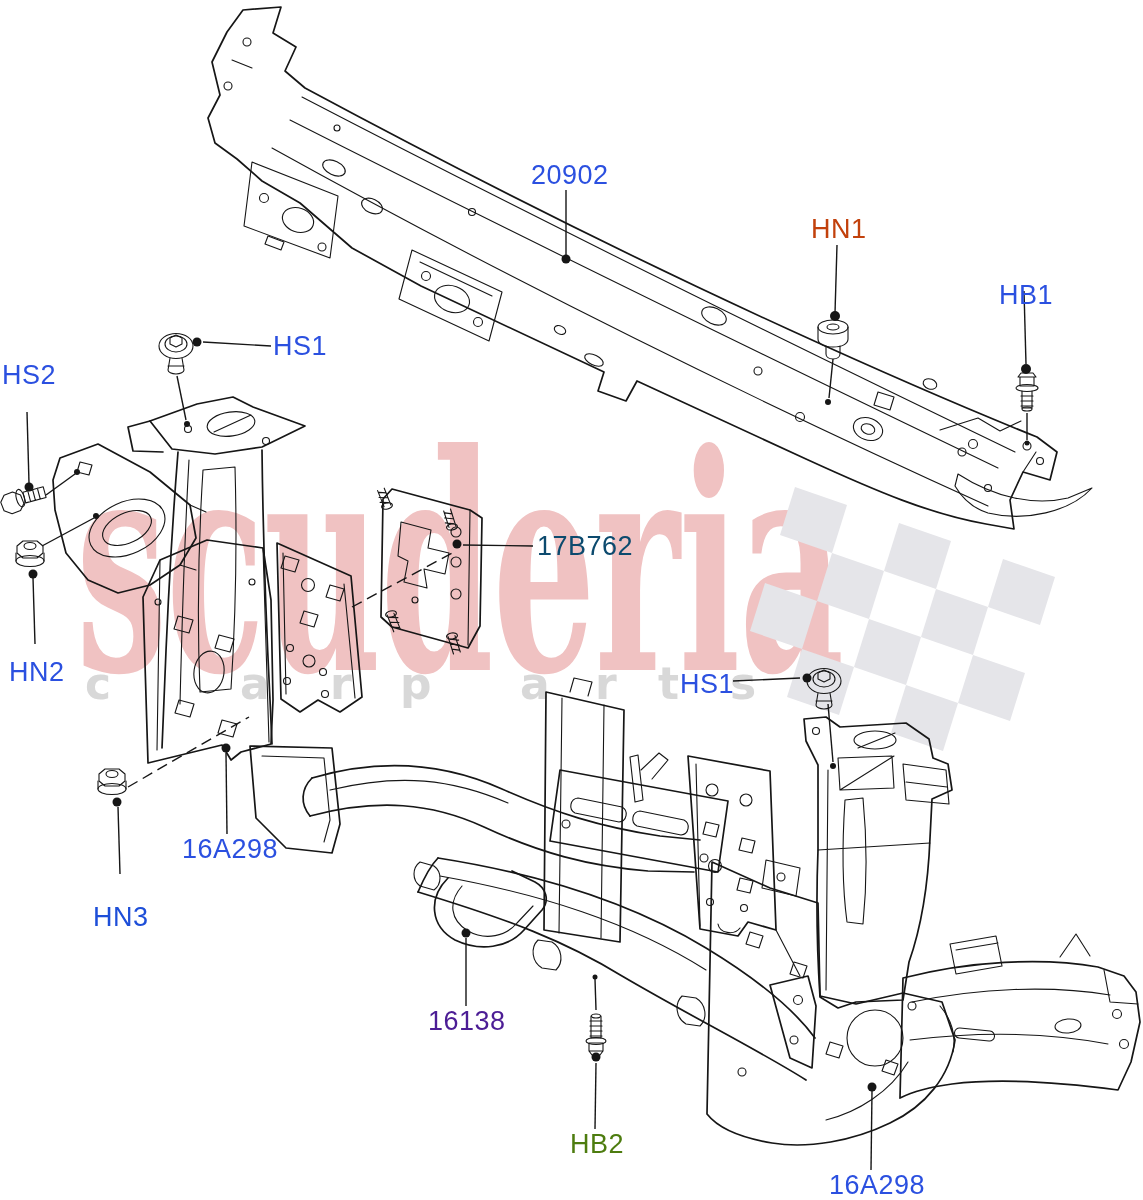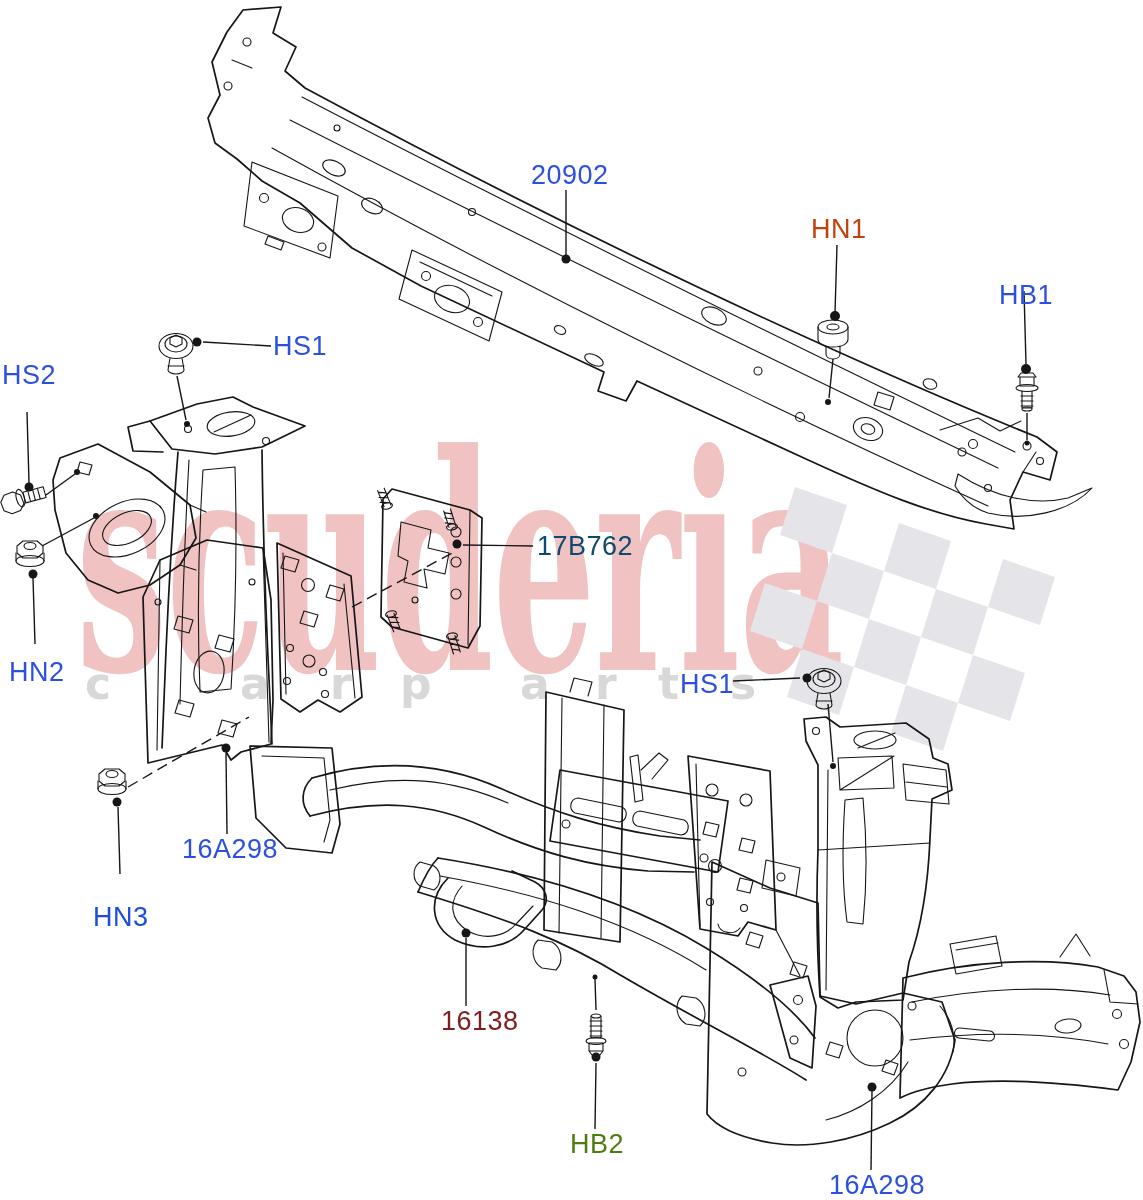--- a/index.html
+++ b/index.html
@@ -330,17 +330,17 @@
       <div class="part-label" style="left: 531px; top: 162px; color: rgb(43, 80, 224);">20902</div>
       <div class="part-label" style="left: 811px; top: 216px; color: #c2410c;">HN1</div>
       <div class="part-label" style="left: 999px; top: 282px; color: rgb(43, 80, 224);">HB1</div>
       <div class="part-label" style="left: 273px; top: 333px; color: rgb(43, 80, 224);">HS1</div>
       <div class="part-label" style="left: 2px; top: 362px; color: rgb(43, 80, 224);">HS2</div>
       <div class="part-label" style="left: 537px; top: 533px; color: #0c4a6e;">17B762</div>
       <div class="part-label" style="left: 9px; top: 646px; color: rgb(43, 80, 224); margin-top: 13px;">HN2</div>
       <div class="part-label" style="left: 680px; top: 671px; color: rgb(43, 80, 224);">HS1</div>
       <div class="part-label" style="left: 182px; top: 836px; color: rgb(43, 80, 224);">16A298</div>
       <div class="part-label" style="left: 93px; top: 876px; color: #1d4ed8; margin-top: 28px;">HN3</div>
-      <div class="part-label" style="left: 441px; top: 1008px; color: #7f1d1d; text-align: center;">16138</div>
+      <div class="part-label" style="left: 428px; top: 1008px; color: #4c1d95; text-align: center;">16138</div>
       <div class="part-label" style="left: 570px; top: 1131px; color: #4d7c0f;">HB2</div>
       <div class="part-label" style="left: 829px; top: 1172px; color: rgb(43, 80, 224);">16A298</div>
     </div>
 </div>
 
 </body></html>

